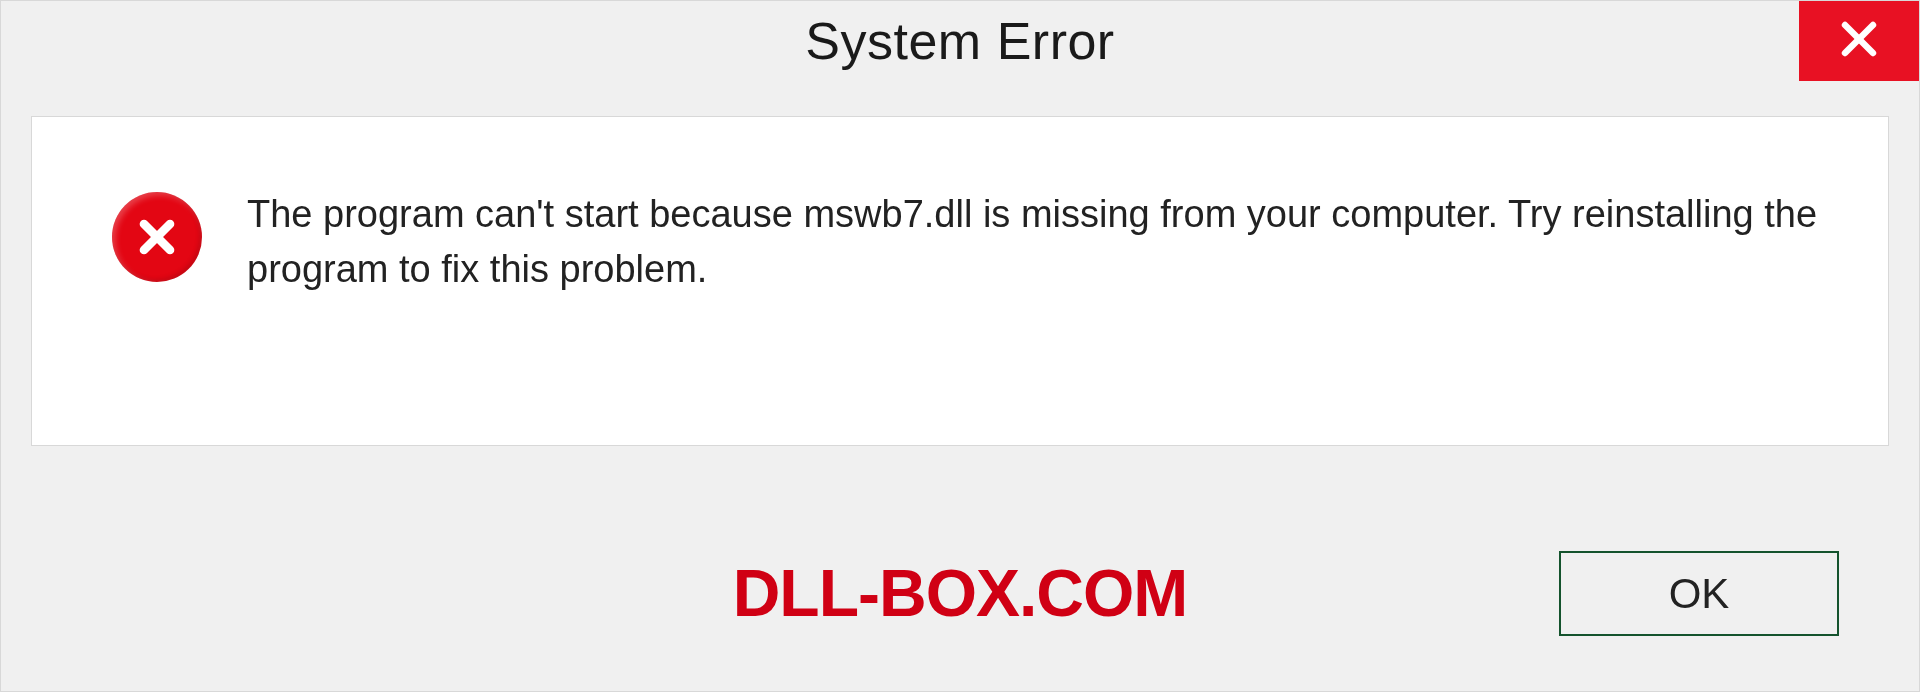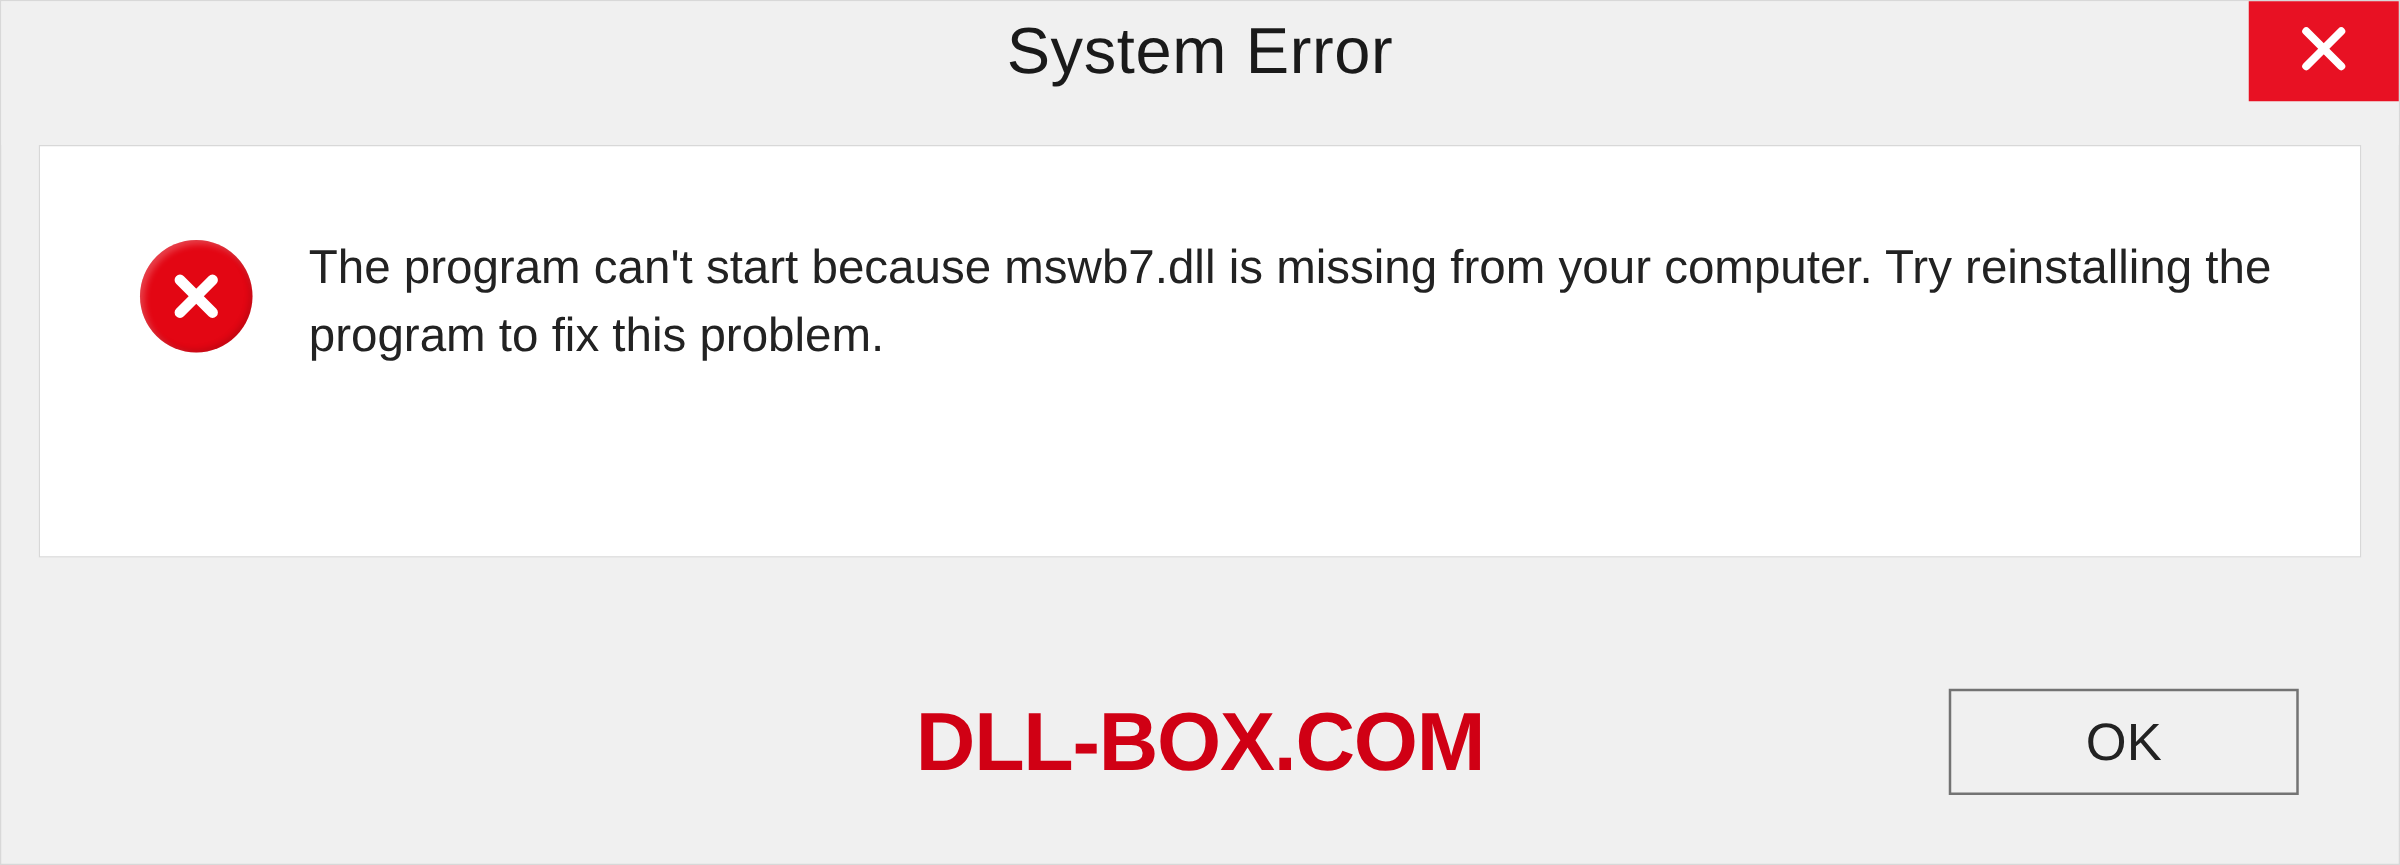--- a/index.html
+++ b/index.html
@@ -133,21 +133,21 @@
       font-family: Arial, sans-serif;
     }
     
     .ok-button {
       position: absolute;
       right: 80px;
       bottom: 55px;
       width: 280px;
       height: 85px;
       background: #f0f0f0;
-      border: 2px solid #737373;
+      border: 2px solid #14532d;
       font-size: 42px;
       color: #222222;
       font-family: inherit;
       cursor: pointer;
       display: flex;
       align-items: center;
       justify-content: center;
     }
   </style>
 </head>

